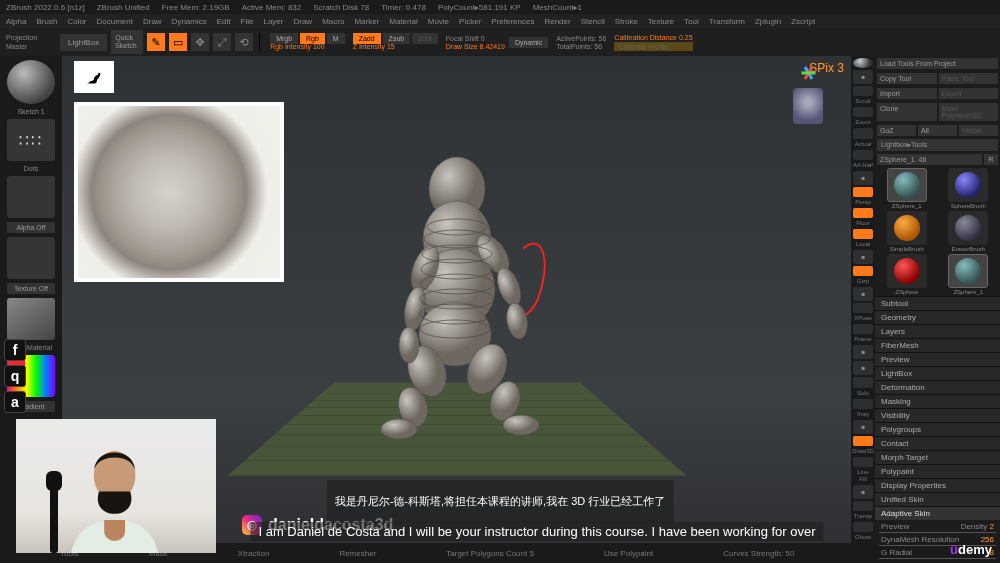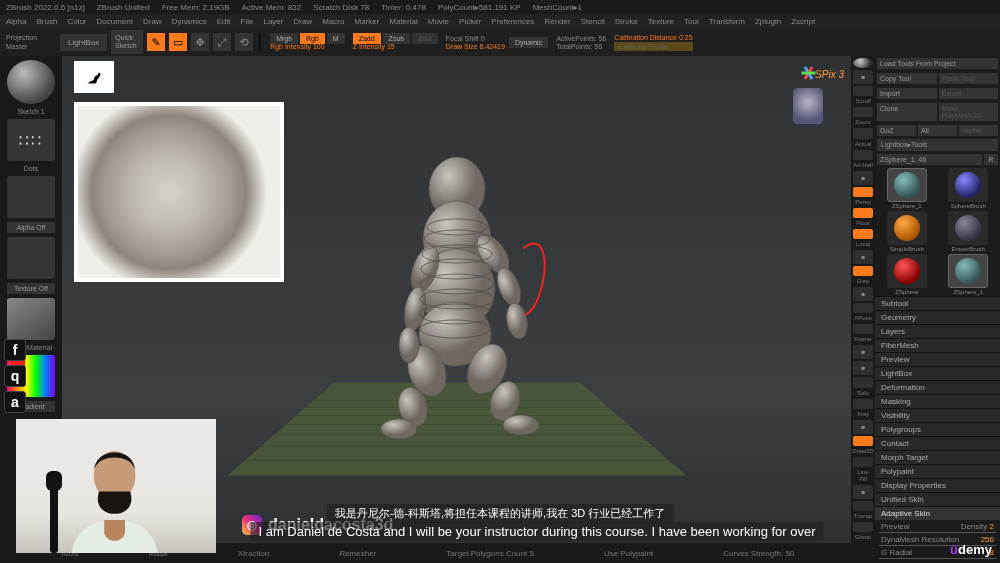--- a/index.html
+++ b/index.html
@@ -39,21 +39,21 @@
 
   .viewport { flex: 1; background: linear-gradient(180deg,#2f3234 0%, #3c3f42 70%, #2e3033 100%); position: relative; overflow:hidden; }
   .viewport .concept-thumb { position:absolute; left:12px; top:5px; width:40px; height:32px; background:#fff; display:flex; align-items:center; justify-content:center;}
   .viewport .concept-thumb svg { width:22px; height:22px;}
   .viewport .concept-title { position:absolute; left:62px; top:8px; font-size:20px; color:#9aa0a5; font-weight:300;}
   .viewport .concept-img { position:absolute; left:12px; top:46px; width:210px; height:180px; background:#fff; border:4px solid #fff;}
   .viewport .concept-img .inner { width:100%; height:100%; background:radial-gradient(circle at 45% 50%, #d8d2cc 0%, #c0bab4 25%, #a39a92 45%, #8d857d 55%, #f0eee9 70%, #f2f0ec 100%);}
   .viewport .axis-widget { position:absolute; top:4px; right:30px; width:26px; height:26px;}
   .viewport .axis-widget .bar { position:absolute; width:3px; height:14px; top:6px; left:12px;}
   .viewport .head-widget { position:absolute; top:32px; right:28px; width:30px; height:36px; background:radial-gradient(circle at 50% 40%, #aab 10%, #557 70%); border-radius:4px;}
-  .viewport .spix { position:absolute; top:12px; right:4px; background:#333; color:#ff9a3a; font-size:10px; padding:1px 3px;font-style:italic;}
+  .viewport .spix { position:absolute; top:4px; right:4px; background:#333; color:#ff9a3a; font-size:12px; padding:1px 3px;}
   .viewport .insta { position:absolute; left:180px; bottom:8px; color:#fff; font-size:16px; font-weight:bold; display:flex; align-items:center; gap:6px;}
   .viewport .insta .ig { width:20px; height:20px; border-radius:5px; background:linear-gradient(45deg,#f9ce34,#ee2a7b,#6228d7); display:flex; align-items:center; justify-content:center; color:#fff; font-size:12px; font-weight:bold;}
   .viewport .floor { position:absolute; bottom:28px; left:50%; transform:translateX(-50%) perspective(300px) rotateX(65deg); width:320px; height:200px; background:repeating-linear-gradient(0deg,#4a5a38 0 18px,#3e4b2f 18px 20px), repeating-linear-gradient(90deg, transparent 0 18px, rgba(0,0,0,.25) 18px 20px); opacity:.85;}
   .viewport .figure { position:absolute; left:50%; top:48%; transform:translate(-50%,-50%);}
   .viewport .red-mark { position:absolute; left:56%; top:38%; width:40px; height:80px; border:2px solid #ff2020; border-radius:50% 50% 50% 50% / 60% 60% 40% 40%; transform:rotate(18deg); border-left-color:transparent; border-bottom-color:transparent;}
 
   .right-tools { width: 24px; background: #1a1a1a; display: flex; flex-direction: column; gap: 2px; padding: 2px; align-items:center;}
   .right-tools .tool { width: 20px; height: 20px; background: #2f2f2f; border-radius: 2px; display:flex; align-items:center; justify-content:center; font-size:12px; color:#888;}
   .right-tools .tool.orange { background:#ff7a1a; color:#000;}
   .right-tools .tool.sphere { background: radial-gradient(circle at 35% 30%, #ccc, #333 70%); border-radius:50%;}
@@ -77,21 +77,21 @@
   .right-panel .slider .val { color:#ff9a3a;}
 
   .bottom { height: 20px; background: #1a1a1a; display: flex; align-items: center; gap: 70px; padding: 0 60px; font-size: 8px; color: #777; }
 
   .webcam { position:absolute; left:16px; bottom:10px; width:200px; height:134px; background:#ddd; overflow:hidden;}
   .webcam .bg { position:absolute; inset:0; background:linear-gradient(180deg,#eaeaea 0%, #e8e5e0 70%, #c8c4bd 100%);}
   .webcam .person { position:absolute; left:48%; bottom:-6px; transform:translateX(-50%); width:130px; height:130px; }
   .webcam .mic { position:absolute; left:34px; bottom:0; width:8px; height:70px; background:#111; border-radius:3px;}
   .webcam .mic::before { content:''; position:absolute; top:-12px; left:-4px; width:16px; height:20px; background:#111; border-radius:6px;}
 
-  .subtitle-zh { position:absolute; left:50%; bottom:40px; transform:translateX(-50%); color:#fff; background:rgba(30,30,30,.6); padding:2px 8px; font-size:11px; white-space:nowrap;}
+  .subtitle-zh { position:absolute; left:50%; bottom:40px; transform:translateX(-50%); color:#fff; background:rgba(30,30,30,.6); padding:14px 8px; font-size:11px; white-space:nowrap;}
   .subtitle-en { position:absolute; left:50%; bottom:22px; transform:translateX(-50%); color:#fff; background:rgba(30,30,30,.6); padding:2px 8px; font-size:13px; white-space:nowrap;margin-left:37px;}
 
   .udemy { position:absolute; right:8px; bottom:6px; color:#fff; font-size:13px; font-weight:bold;}
   .udemy .u { color:#a435f0;}
 
   .hotkeys { position:absolute; left:4px; bottom:150px; display:flex; flex-direction:column; gap:4px;}
   .hotkeys .key { width:22px; height:22px; background:#111; color:#fff; display:flex; align-items:center; justify-content:center; font-size:14px; font-weight:bold; border-radius:3px; border:1px solid #444;}
 </style>
 </head>
 <body>

